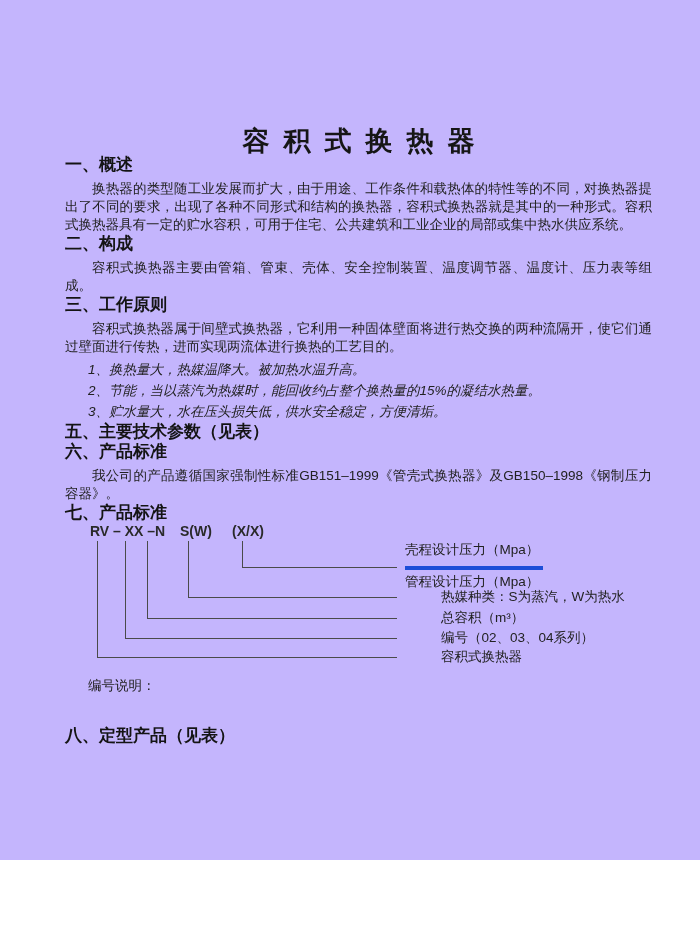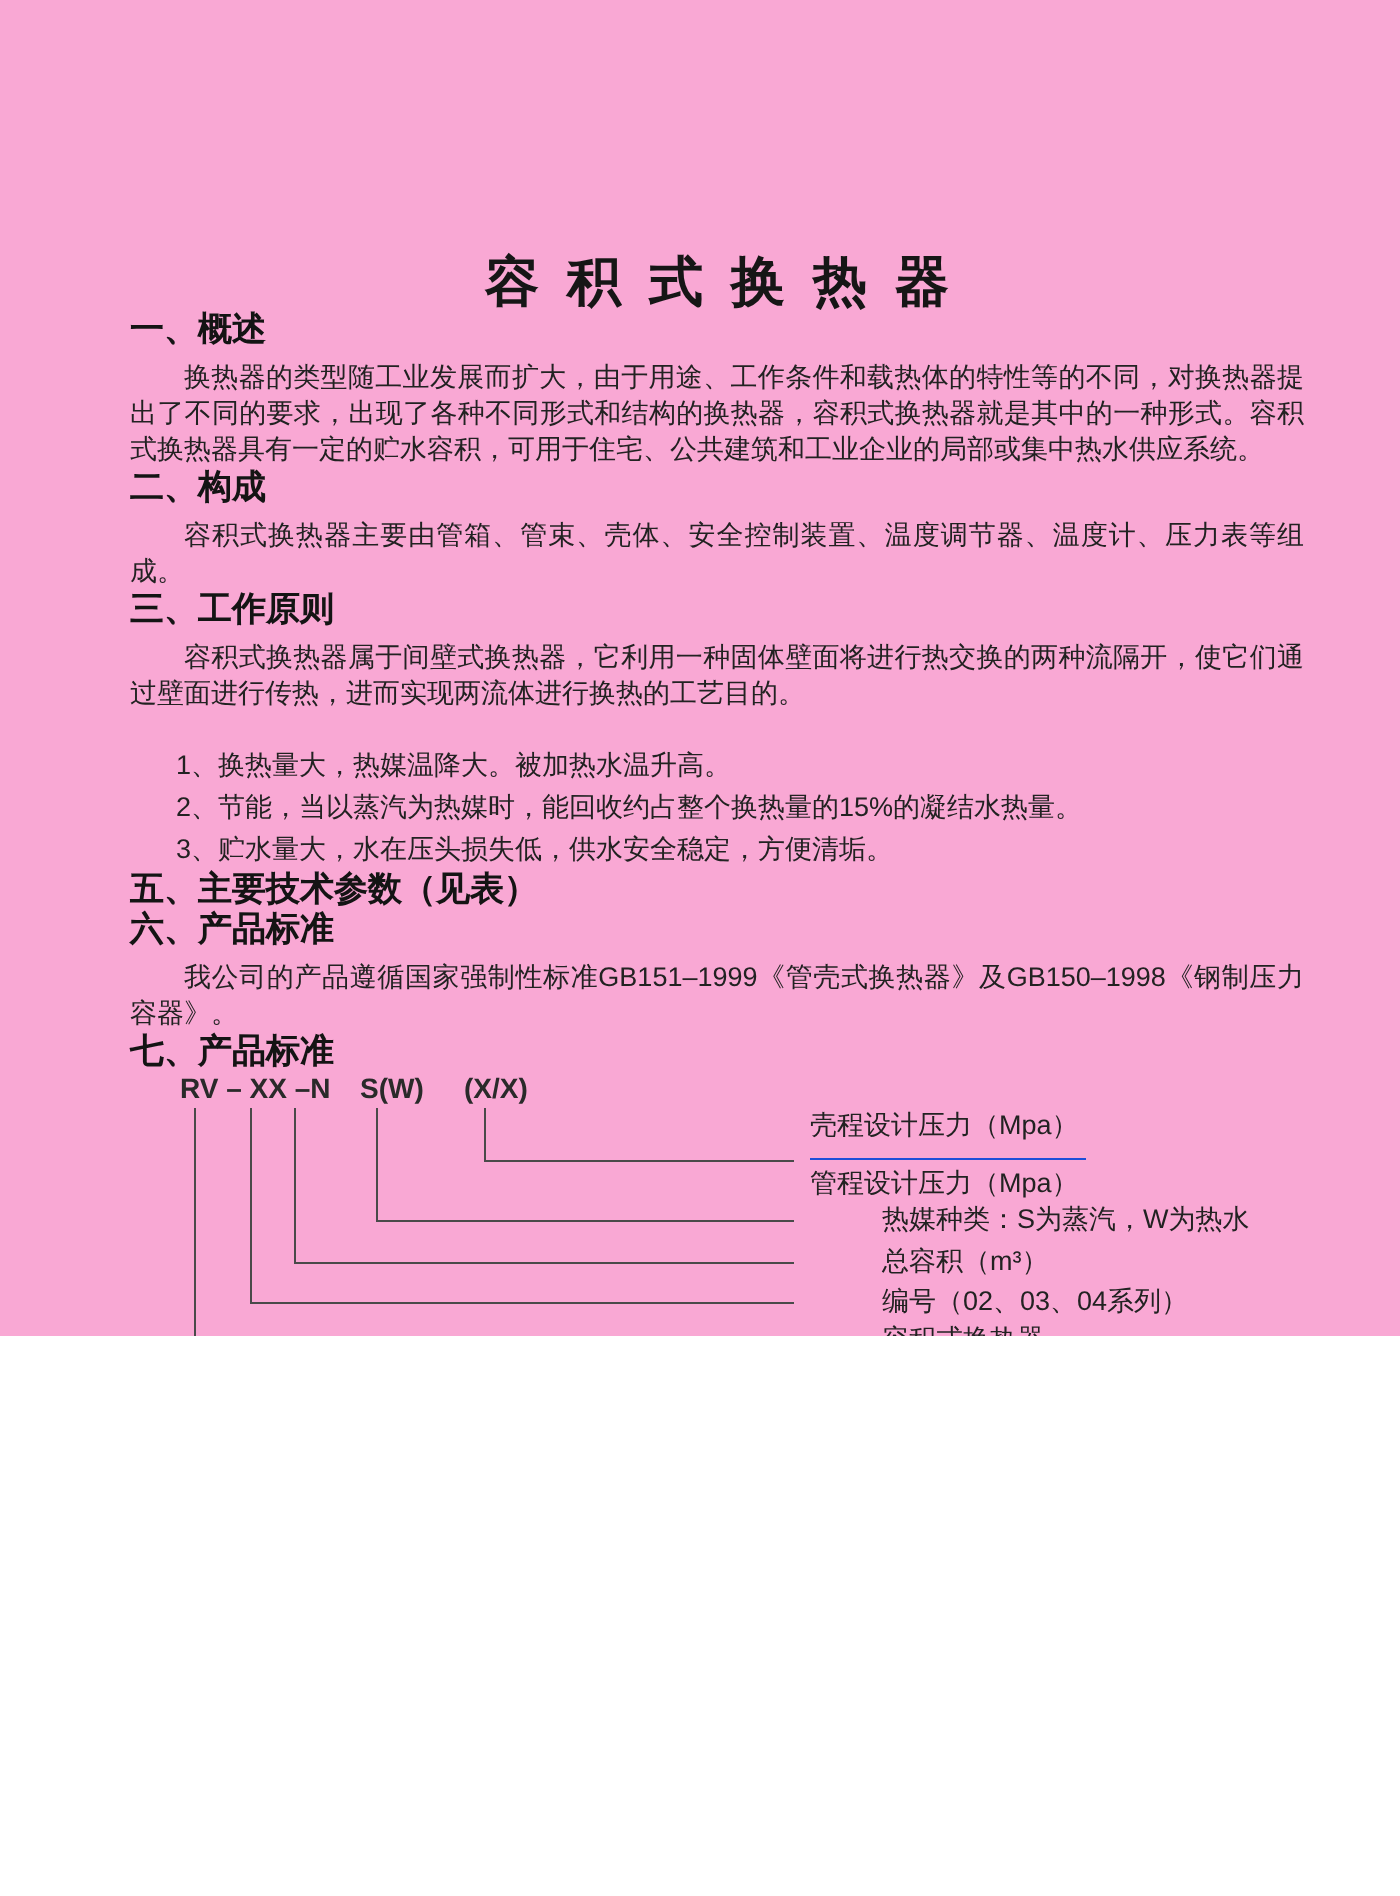--- a/index.html
+++ b/index.html
@@ -1,20 +1,20 @@
 <!DOCTYPE html>
 <html><head>
 <meta charset="utf-8">
 <style>
   html, body { margin: 0; padding: 0; background: #fff; }
   .page {
     position: relative;
     width: 700px;
-    height: 668px;
-    background: #f9a8d4;
+    height: 860px;
+    background: #c4b5fd;
     box-sizing: border-box;
     padding: 127px 48px 0 65px;
     font-family: "Liberation Sans", "DejaVu Sans", sans-serif;
     color: #1e1e1e;
     overflow: hidden;
   }
   h1.doc-title {
     margin: 0;
     font-size: 27px;
     line-height: 28px;
@@ -39,21 +39,21 @@
   .mt12 { margin-top: 12px; }
   .mt18 { margin-top: 18px; }
   p.body-para {
     margin: 5px 0 0 0;
     font-size: 13.5px;
     line-height: 18px;
     text-indent: 2em;
     text-align: justify;
     color: #222;
   }
-  .feature-list { margin: 16px 0 0 23px; }
+  .feature-list { margin: 3px 0 0 23px; font-style: italic; }
   .feature-list .feature-item {
     margin: 0;
     font-size: 13.5px;
     line-height: 21px;
     color: #222;
   }
   
   .diagram {
     position: relative;
     height: 150px;
@@ -89,21 +89,21 @@
   }
   .diagram .fraction {
     position: absolute;
     left: 340px;
     top: 18px;
   }
   .diagram .frac-top {
     display: inline-block;
     line-height: 18px;
     padding: 0 4px 7px 0;
-    border-bottom: 1px solid #1d4ed8;
+    border-bottom: 4px solid #1d4ed8;
     white-space: nowrap;
   }
   .diagram .frac-bottom {
     line-height: 18px;
     margin-top: 3px;
     white-space: nowrap;
   }
   
   .legend {
     display: flex;

